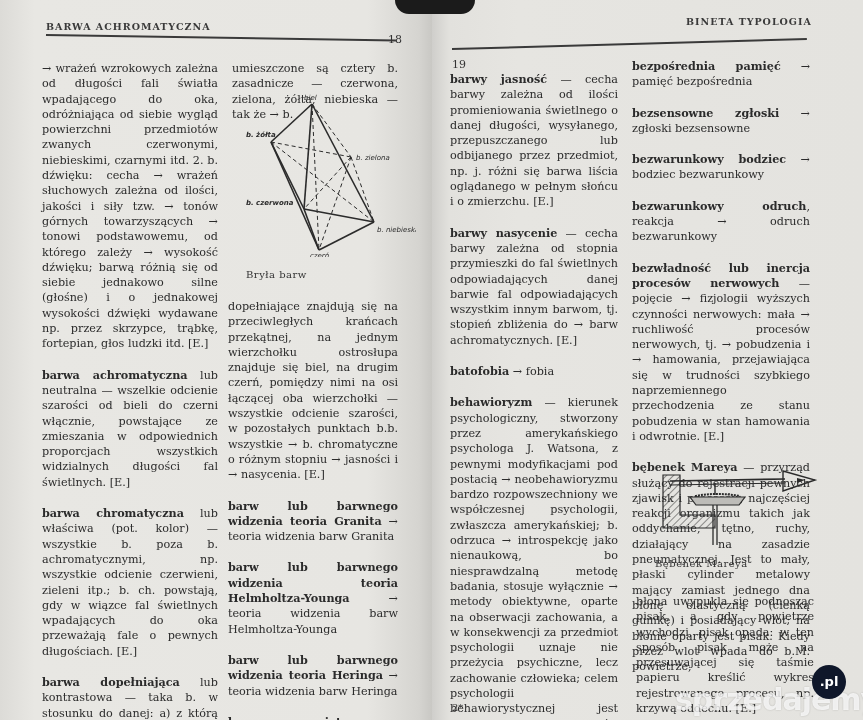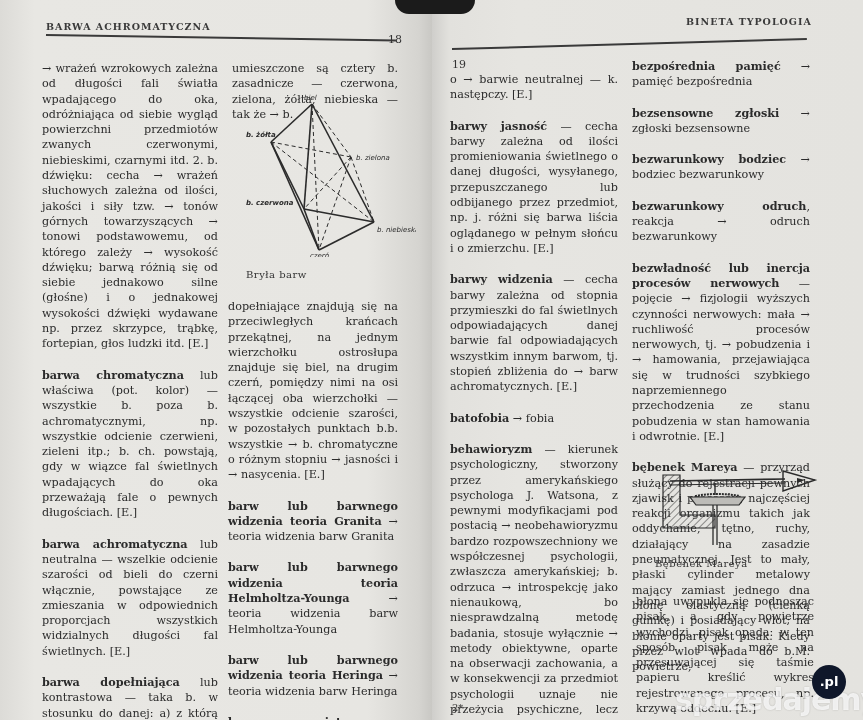--- a/index.html
+++ b/index.html
@@ -22,22 +22,22 @@
 </head>
 <body>
 
 <div class="page left">
   <div class="running" style="left:46px;top:21px;">BARWA ACHROMATYCZNA</div>
   <div class="rule" style="left:46px;top:34px;width:350px;transform:rotate(0.9deg);transform-origin:left;"></div>
   <div class="pagenum" style="left:388px;top:33px;">18</div>
 
   <div class="col" id="l1" style="left:42px;top:45px;width:176px;">
       <p><span>→ wrażeń wzrokowych zależna od długości fali światła wpadającego do oka, odróżniająca od siebie wygląd powierzchni przedmiotów zwanych czerwonymi, niebieskimi, czarnymi itd. 2. b. dźwięku: cecha → wrażeń słuchowych zależna od ilości, jakości i siły tzw. → tonów górnych towarzyszących → tonowi podstawowemu, od którego zależy → wysokość dźwięku; barwą różnią się od siebie jednakowo silne (głośne) i o jednakowej wysokości dźwięki wydawane np. przez skrzypce, trąbkę, fortepian, głos ludzki itd. [E.]</span></p>
+      <p><span class="hw">barwa achromatyczna</span><span> lub neutralna — wszelkie odcienie szarości od bieli do czerni włącznie, powstające ze zmieszania w odpowiednich proporcjach wszystkich widzialnych długości fal świetlnych. [E.]</span></p>
       <p><span class="hw">barwa chromatyczna</span><span> lub właściwa (pot. kolor) — wszystkie b. poza b. achromatycznymi, np. wszystkie odcienie czerwieni, zieleni itp.; b. ch. powstają, gdy w wiązce fal świetlnych wpadających do oka przeważają fale o pewnych długościach. [E.]</span></p>
-      <p><span class="hw">barwa achromatyczna</span><span> lub neutralna — wszelkie odcienie szarości od bieli do czerni włącznie, powstające ze zmieszania w odpowiednich proporcjach wszystkich widzialnych długości fal świetlnych. [E.]</span></p>
       <p><span class="hw">barwa dopełniająca</span><span> lub kontrastowa — taka b. w stosunku do danej: a) z którą zmieszana da w wyniku → b. neutralną, b) która pojawia się w wyniku kontrastu (→ barwny kontrast); pary b.d.: czerwona-zielona, żółta-ciemnoniebieska itd. [E.]</span></p>
     </div>
   <div class="col" id="l2a" style="left:232px;top:45px;width:166px;">
       <p><span>umieszczone są cztery b. zasadnicze — czerwona, zielona, żółta, niebieska — tak że → b.</span></p>
     </div>
 
   <div class="fig" style="left:238px;top:92px;width:170px;height:185px;">
     <svg width="170" height="165" viewBox="0 0 170 165">
       <g stroke="#2b2b2b" stroke-width="1.6" fill="none">
         <line x1="66" y1="12" x2="25" y2="50"></line>
@@ -78,23 +78,22 @@
       <p><span class="hw">barwny powietrze</span><span> — pojawianie się → barwy dopełniającej do oglądanej po dłuższym wpatrywaniu się w plamę barwną: a) w czasie wpatrywania się w plamę w formie obramowania pojawiającego się na tle, na którym położona jest plama — k. współczesny; b) po przeniesieniu wzroku z plamy na jakąś płaszczyznę</span></p>
     </div>
 </div>
 
 <div class="page right">
   <div class="running" style="left:254px;top:16px;">BINETA TYPOLOGIA</div>
   <div class="rule" style="left:20px;top:48px;width:355px;transform:rotate(-1.6deg);transform-origin:left;"></div>
   <div class="pagenum" style="left:20px;top:38px;margin-top:20px;">19</div>
 
   <div class="col" id="r1" style="left:18px;top:56px;width:168px;">
-      <p><span>o → barwie neutralnej — k. następczy. [E.]</span></p>
       <p><span class="hw">barwy jasność</span><span> — cecha barwy zależna od ilości promieniowania świetlnego o danej długości, wysyłanego, przepuszczanego lub odbijanego przez przedmiot, np. j. różni się barwa liścia oglądanego w pełnym słońcu i o zmierzchu. [E.]</span></p>
-      <p><span class="hw">barwy widzenia</span><span> — cecha barwy zależna od stopnia przymieszki do fal świetlnych odpowiadających danej barwie fal odpowiadających wszystkim innym barwom, tj. stopień zbliżenia do → barw achromatycznych. [E.]</span></p>
+      <p><span class="hw">barwy nasycenie</span><span> — cecha barwy zależna od stopnia przymieszki do fal świetlnych odpowiadających danej barwie fal odpowiadających wszystkim innym barwom, tj. stopień zbliżenia do → barw achromatycznych. [E.]</span></p>
       <p><span class="hw">batofobia</span><span> → fobia</span></p>
       <p><span class="hw">behawioryzm</span><span> — kierunek psychologiczny, stworzony przez amerykańskiego psychologa J. Watsona, z pewnymi modyfikacjami pod postacią → neobehawioryzmu bardzo rozpowszechniony we współczesnej psychologii, zwłaszcza amerykańskiej; b. odrzuca → introspekcję jako nienaukową, bo niesprawdzalną metodę badania, stosuje wyłącznie → metody obiektywne, oparte na obserwacji zachowania, a w konsekwencji za przedmiot psychologii uznaje nie przeżycia psychiczne, lecz zachowanie człowieka; celem psychologii behawiorystycznej jest wykrywanie zależności reakcji organizmu (R) od działających nań bodźców (S — jako skrót od łacińskiego stimulus = bodziec), stąd popularne przedstawianie koncepcji b. w postaci schematu S → R. [E.]</span></p>
     </div>
   <div class="col" id="r2a" style="left:200px;top:43px;width:178px;">
       <p><span class="hw">bezpośrednia pamięć</span><span> → pamięć bezpośrednia</span></p>
       <p><span class="hw">bezsensowne zgłoski</span><span> → zgłoski bezsensowne</span></p>
       <p><span class="hw">bezwarunkowy bodziec</span><span> → bodziec bezwarunkowy</span></p>
       <p><span class="hw">bezwarunkowy odruch</span><span>, reakcja → odruch bezwarunkowy</span></p>
       <p><span class="hw">bezwładność lub inercja procesów nerwowych</span><span> — pojęcie → fizjologii wyższych czynności nerwowych: mała → ruchliwość procesów nerwowych, tj. → pobudzenia i → hamowania, przejawiająca się w trudności szybkiego naprzemiennego przechodzenia ze stanu pobudzenia w stan hamowania i odwrotnie. [E.]</span></p>
       <p><span class="hw">bębenek Mareya</span><span> — przyrząd służący do rejestracji pewnych zjawisk i procesów, najczęściej reakcji organizmu takich jak oddychanie, tętno, ruchy, działający na zasadzie pneumatycznej. Jest to mały, płaski cylinder metalowy mający zamiast jednego dna błonę elastyczną (cienką gumkę) i posiadający wlot; na błonie oparty jest pisak. Kiedy przez wlot wpada do b.M. powietrze,</span></p>

